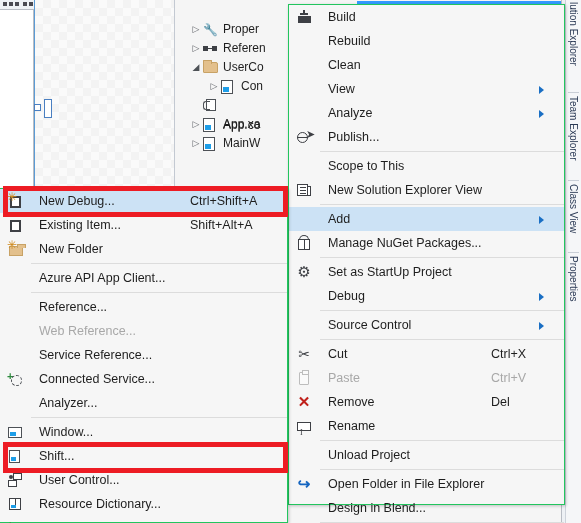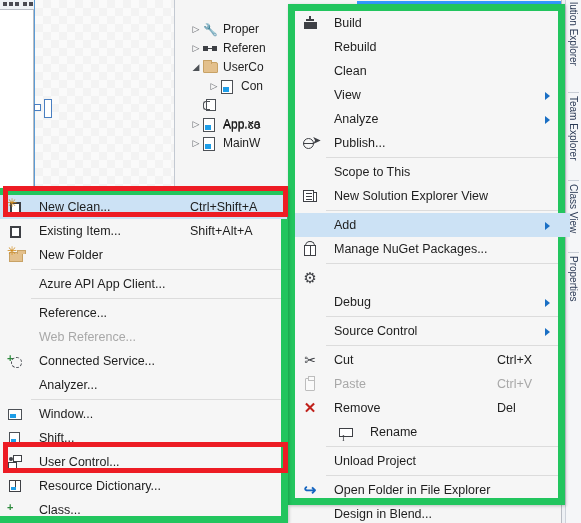--- a/index.html
+++ b/index.html
@@ -105,21 +105,21 @@
   .vtab{
     position:absolute;left:0;width:15px;
     writing-mode:vertical-rl;
     font-size:10px;color:#2b3a55;white-space:nowrap;
     text-align:left;line-height:15px;letter-spacing:0px;
   }
   .vtab-sep{position:absolute;left:2px;width:11px;height:1px;background:#c9ced6;}
 
   
   .vs-menu{
-    position:absolute;background:#f6f6f6;border:7px solid #22c55e;
+    position:absolute;background:#f6f6f6;border:1px solid #22c55e;
     box-shadow:1px 1px 3px rgba(0,0,0,.22);
     box-sizing:border-box;
   }
   .vs-menu .gutter{
     position:absolute;left:0;top:0;bottom:0;width:29px;background:#f6f6f6;
   }
   .menu-item{
     position:relative;height:24px;line-height:24px;white-space:nowrap;
     box-sizing:border-box;
   }
@@ -333,20 +333,21 @@
     <div class="menu-item" style="width: 275px;">
       <span class="mi-ico ico-nuget">
         <span class="box"></span>
         <span class="bow"></span>
       </span>
       <span class="mi-label">Manage NuGet Packages...</span>
     </div>
     <div class="menu-sep"></div>
     <div class="menu-item" style="width: 275px;">
       <span class="mi-ico ico-gear">⚙</span>
+      <span class="mi-label">Set as StartUp Project</span>
     </div>
     <div class="menu-item" style="width: 262px; text-align: center;">
       <span class="mi-label">Debug</span>
       <span class="mi-arrow" style="left: 250px;"></span>
     </div>
     <div class="menu-sep"></div>
     <div class="menu-item" style="width: 275px; padding-left: 12px;">
       <span class="mi-label">Source Control</span>
       <span class="mi-arrow" style="left: 250px;"></span>
     </div>
@@ -361,21 +362,21 @@
         <span class="cb"></span>
       </span>
       <span class="mi-label">Paste</span>
       <span class="mi-accel" style="left: 202px;">Ctrl+V</span>
     </div>
     <div class="menu-item" style="width: 275px;">
       <span class="mi-ico ico-remove">✕</span>
       <span class="mi-label">Remove</span>
       <span class="mi-accel" style="left: 202px;">Del</span>
     </div>
-    <div class="menu-item" style="width: 219px; margin-left: 36px;">
+    <div class="menu-item" style="width: 219px;">
       <span class="mi-ico ico-rename">
         <span class="rb"></span>
       </span>
       <span class="mi-label">Rename</span>
     </div>
     <div class="menu-sep"></div>
     <div class="menu-item" style="width: 275px;">
       <span class="mi-label">Unload Project</span>
     </div>
     <div class="menu-sep"></div>
@@ -389,21 +390,21 @@
     <div class="menu-sep"></div>
   </div>
 
 <div class="vs-menu" id="add-submenu">
   <div class="gutter"></div>
 <div class="menu-item hl" style="width: 287px;">
       <span class="mi-ico ico-newitem">
         <span class="sq"></span>
         <span class="spark">✳</span>
       </span>
-      <span class="mi-label">New Clean...</span>
+      <span class="mi-label">New Debug...</span>
       <span class="mi-accel" style="left: 190px;">Ctrl+Shift+A</span>
     </div>
     <div class="menu-item" style="width: 287px;">
       <span class="mi-ico ico-existitem">
         <span class="sq"></span>
       </span>
       <span class="mi-label">Existing Item...</span>
       <span class="mi-accel" style="left: 190px;">Shift+Alt+A</span>
     </div>
     <div class="menu-item" style="width: 287px;">
@@ -416,20 +417,23 @@
     <div class="menu-sep"></div>
     <div class="menu-item" style="width: 287px;">
       <span class="mi-label">Azure API App Client...</span>
     </div>
     <div class="menu-sep"></div>
     <div class="menu-item" style="width: 287px;">
       <span class="mi-label">Reference...</span>
     </div>
     <div class="menu-item disabled" style="width: 287px;">
       <span class="mi-label">Web Reference...</span>
+    </div>
+    <div class="menu-item" style="width: 287px;">
+      <span class="mi-label">Service Reference...</span>
     </div>
     <div class="menu-item" style="width: 287px;">
       <span class="mi-ico ico-conn">
         <span class="plus">+</span>
         <span class="node"></span>
       </span>
       <span class="mi-label">Connected Service...</span>
     </div>
     <div class="menu-item" style="width: 245px;">
       <span class="mi-label">Analyzer...</span>

